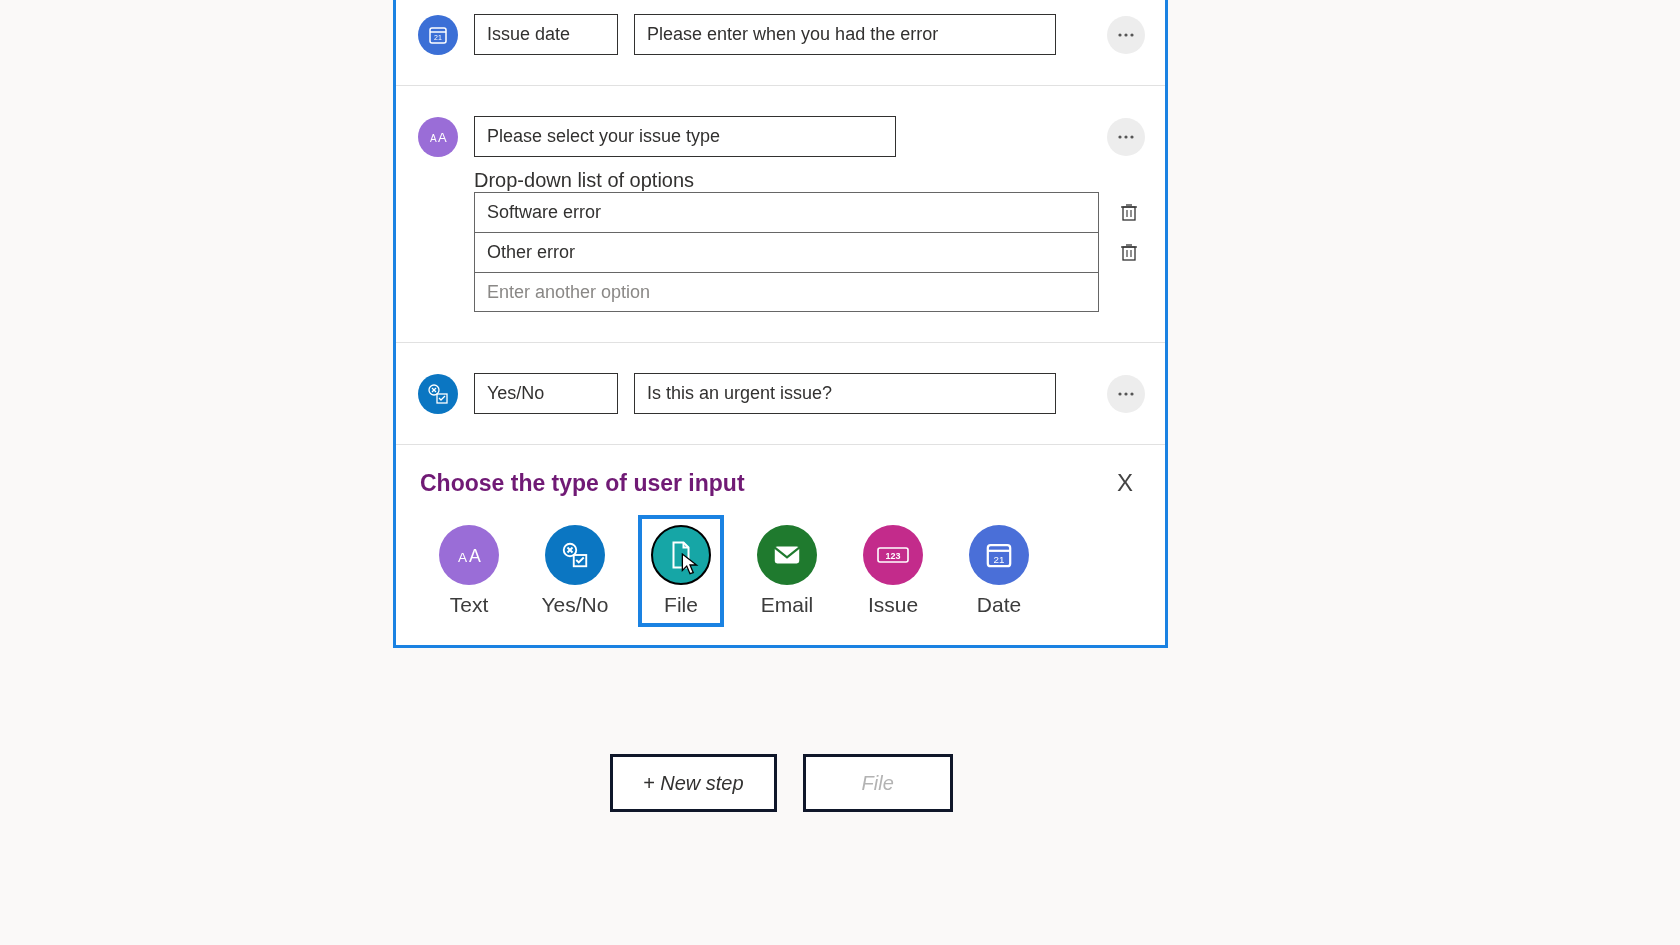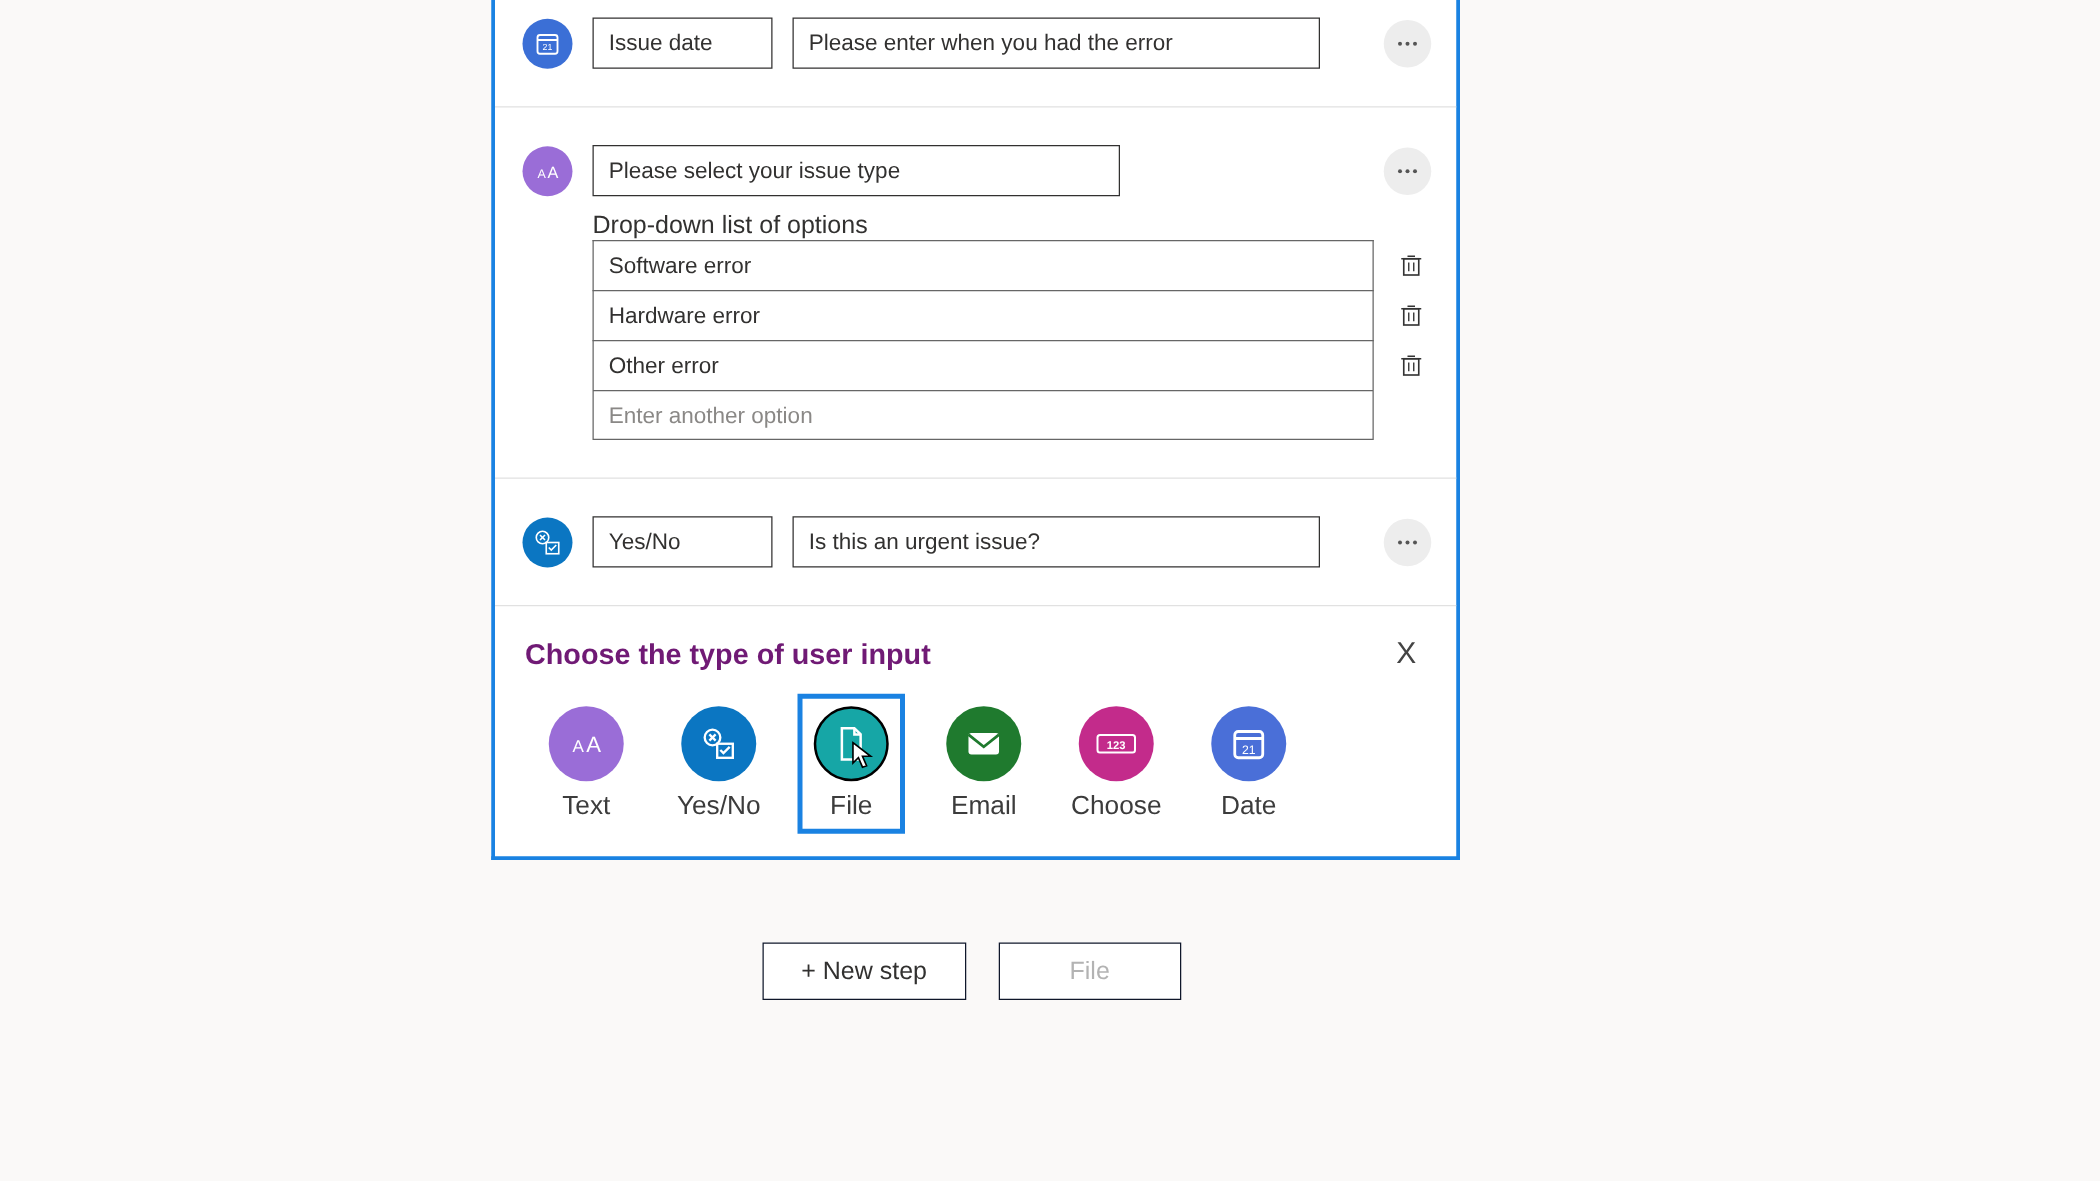--- a/index.html
+++ b/index.html
@@ -208,28 +208,29 @@
   }
 
   .footer-btns {
     position: absolute;
     left: 610px;
     top: 754px;
     display: flex;
     gap: 26px;
   }
   .footer-btn {
-    height: 46px;
+    height: 58px;
     padding: 0 30px;
-    border: 1px solid #0f172a;
+    border: 3px solid #0f172a;
     background: #fff;
     font-size: 20px;
     color: #323130;
     cursor: pointer;
     font-family: inherit;
+    font-style: italic;
   }
   .footer-btn.save {
     color: #b3b3b3;
     padding: 0 56px;
   }
 </style>
 </head>
 <body>
 
 <div class="card">
@@ -281,32 +282,20 @@
             <svg width="18" height="20" viewBox="0 0 18 20">
                 <rect x="3" y="5" width="12" height="13" fill="none" stroke="#333" stroke-width="1.3"></rect>
                 <line x1="1" y1="5" x2="17" y2="5" stroke="#333" stroke-width="1.3"></line>
                 <line x1="6" y1="3" x2="12" y2="3" stroke="#333" stroke-width="1.3"></line>
                 <line x1="7" y1="8" x2="7" y2="15" stroke="#333" stroke-width="1.1"></line>
                 <line x1="11" y1="8" x2="11" y2="15" stroke="#333" stroke-width="1.1"></line>
               </svg>
           </button>
         </div>
         <div class="option-row">
-          <input class="option-input" value="Hardware error" style="">
-          <button class="trash-btn">
-            <svg width="18" height="20" viewBox="0 0 18 20">
-                <rect x="3" y="5" width="12" height="13" fill="none" stroke="#333" stroke-width="1.3"></rect>
-                <line x1="1" y1="5" x2="17" y2="5" stroke="#333" stroke-width="1.3"></line>
-                <line x1="6" y1="3" x2="12" y2="3" stroke="#333" stroke-width="1.3"></line>
-                <line x1="7" y1="8" x2="7" y2="15" stroke="#333" stroke-width="1.1"></line>
-                <line x1="11" y1="8" x2="11" y2="15" stroke="#333" stroke-width="1.1"></line>
-              </svg>
-          </button>
-        </div>
-        <div class="option-row">
           <input class="option-input" value="Other error" style="">
           <button class="trash-btn">
             <svg width="18" height="20" viewBox="0 0 18 20">
                 <rect x="3" y="5" width="12" height="13" fill="none" stroke="#333" stroke-width="1.3"></rect>
                 <line x1="1" y1="5" x2="17" y2="5" stroke="#333" stroke-width="1.3"></line>
                 <line x1="6" y1="3" x2="12" y2="3" stroke="#333" stroke-width="1.3"></line>
                 <line x1="7" y1="8" x2="7" y2="15" stroke="#333" stroke-width="1.1"></line>
                 <line x1="11" y1="8" x2="11" y2="15" stroke="#333" stroke-width="1.1"></line>
               </svg>
           </button>
@@ -395,21 +384,21 @@
         <div class="type-label">Email</div>
       </div>
 
       <div class="type-option">
         <div class="type-icon icon-number">
           <svg width="34" height="22" viewBox="0 0 34 22">
               <rect x="2" y="4" width="30" height="14" rx="2" fill="none" stroke="#fff" stroke-width="1.6"></rect>
               <text x="17" y="15" font-size="9" fill="#fff" text-anchor="middle" font-family="Arial" font-weight="bold">123</text>
             </svg>
         </div>
-        <div class="type-label">Choose</div>
+        <div class="type-label">Issue</div>
       </div>
 
       <div class="type-option">
         <div class="type-icon icon-date2">
           <svg width="28" height="28" viewBox="0 0 20 20">
               <rect x="2" y="3" width="16" height="15" rx="2" fill="none" stroke="#fff" stroke-width="1.6"></rect>
               <line x1="2" y1="7" x2="18" y2="7" stroke="#fff" stroke-width="1.6"></line>
               <text x="10" y="16" font-size="7" fill="#fff" text-anchor="middle" font-family="Arial">21</text>
             </svg>
         </div>

